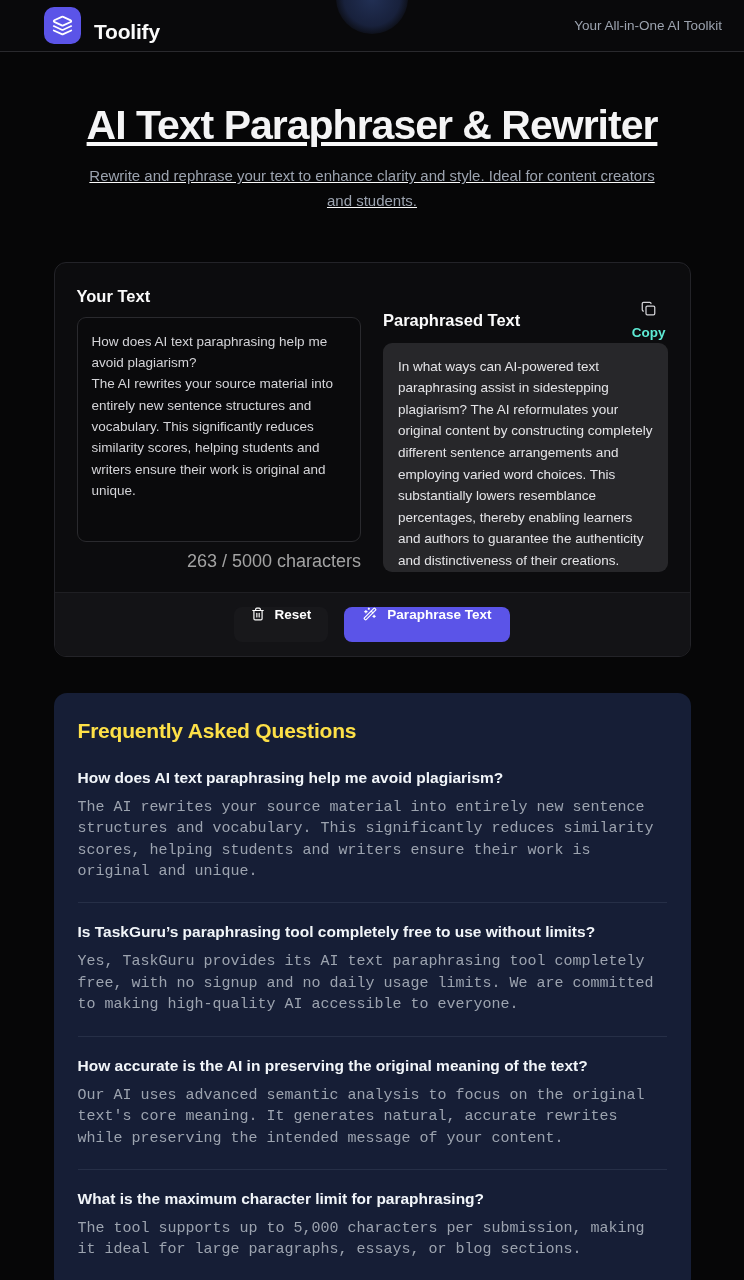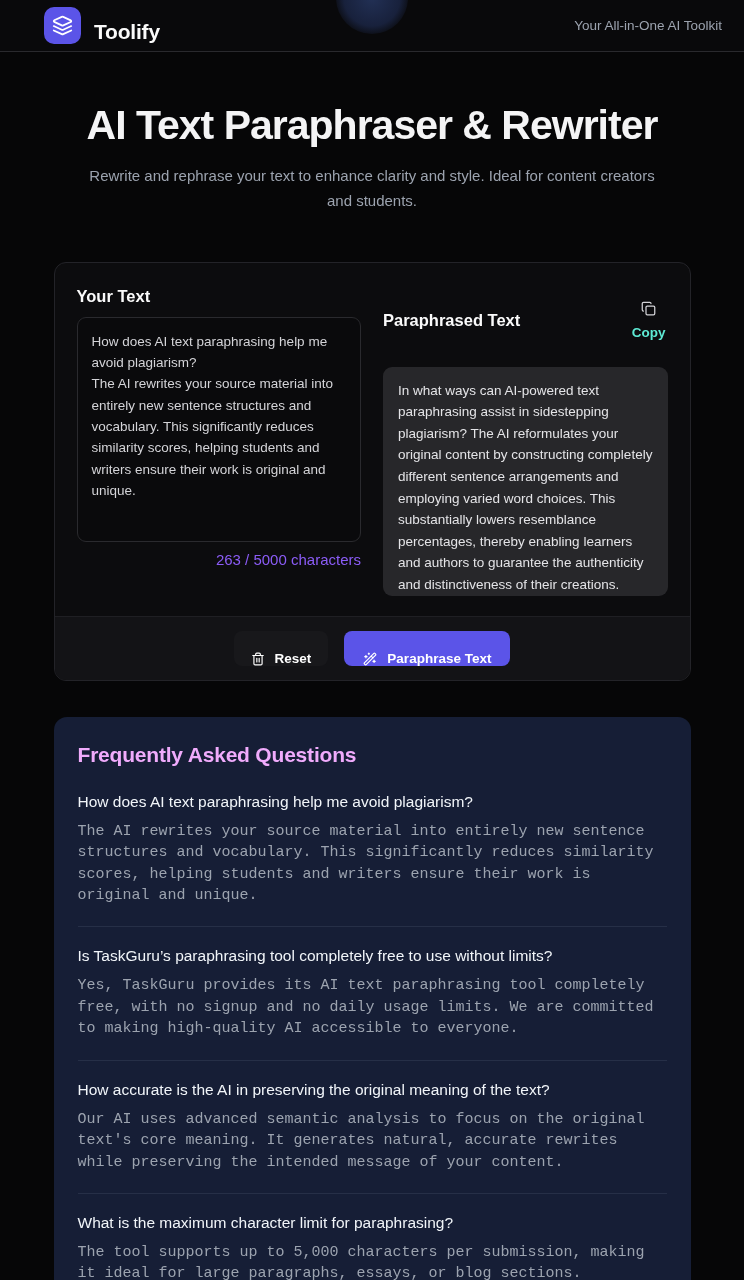--- a/index.html
+++ b/index.html
@@ -39,21 +39,21 @@
   .brand{display:flex;align-items:center;gap:13px;cursor:pointer;position:relative;z-index:3;}
   .logo-box{
     width:37px;height:37px;border-radius:10px;background:var(--accent);
     display:flex;align-items:center;justify-content:center;flex:0 0 auto;
   }
   .logo-box svg{width:21px;height:21px;stroke:#fff;fill:none;stroke-width:2;stroke-linecap:round;stroke-linejoin:round;}
   .brand-name{font-size:21px;font-weight:700;letter-spacing:-0.2px;margin-top:12px;}
   .tagline{font-size:13.5px;color:var(--muted);position:relative;z-index:3;}
   
   .container{width:637px;margin:0 auto;}
-  .hero{padding-top:50px;text-align:center;}
+  .hero{padding-top:50px;text-align:center;text-decoration:underline;}
   .hero h1{
     font-size:41px;line-height:1.15;font-weight:800;letter-spacing:-1px;
     color:#f4f4f5;
   }
   .hero p{
     margin:15px auto 0;max-width:580px;
     font-size:15px;line-height:1.65;color:var(--muted);
   }
   
   .tool-card{
@@ -62,59 +62,59 @@
   }
   .tool-body{padding:24px 22px 20px;display:grid;grid-template-columns:1fr 1fr;column-gap:22px;}
   .col{display:flex;flex-direction:column;min-width:0;}
   .input-label{font-size:16.5px;font-weight:700;margin-bottom:11px;}
   textarea.source{
     width:100%;height:225px;resize:none;
     background:var(--input-bg);border:1px solid var(--input-border);border-radius:9px;
     padding:13px 14px;color:#d4d4d8;font-size:13.5px;line-height:1.58;
     font-family:"Liberation Sans","DejaVu Sans",sans-serif;outline:none;
   }
-  .counter{margin-top:9px;align-self:flex-end;font-size:15px;color:#8b5cf6;}
+  .counter{margin-top:9px;align-self:flex-end;font-size:18px;color:#a3a3a3;}
   .out-head{
     display:flex;align-items:center;justify-content:space-between;
-    margin-top:12px;margin-bottom:25px;
+    margin-top:12px;margin-bottom:1px;
   }
   .out-title{font-size:16.5px;font-weight:700;}
   .copy-btn{
     display:flex;align-items:center;gap:9px;background:none;border:none;
     color:#5eead4;font-size:13.5px;font-weight:600;cursor:pointer;
     font-family:inherit;padding:2px 2px;flex-direction:column;
   }
   .copy-btn svg{width:15px;height:15px;stroke:#d4d4d8;fill:none;stroke-width:2;stroke-linecap:round;stroke-linejoin:round;}
   .output-box{
     background:var(--output-bg);border-radius:9px;padding:13px 15px;
     height:229px;font-size:13.5px;line-height:1.6;color:#e4e4e7;overflow:hidden;
   }
   .tool-footer{
     background:var(--footer-bg);border-top:1px solid #1f1f23;
     padding:14px 0;display:flex;align-items:center;justify-content:center;gap:16px;
   }
   .btn{
-    display:flex;align-items:flex-end;gap:10px;border:none;cursor:pointer;
+    display:flex;align-items:flex-start;gap:10px;border:none;cursor:pointer;
     border-radius:8px;font-size:13.5px;font-weight:600;color:#fff;
     font-family:inherit;height:35px;padding:0 17px;
   }
   .btn svg{width:14px;height:14px;stroke:#fff;fill:none;stroke-width:2;stroke-linecap:round;stroke-linejoin:round;}
   .btn-reset{background:#18181b;}
   .btn-primary{background:var(--accent);padding:0 19px;}
   
   .faq-card{
     margin-top:36px;margin-bottom:24px;background:var(--faq-bg);
     border-radius:13px;padding:26px 24px 30px;
   }
-  .faq-card h2{font-size:21px;font-weight:800;letter-spacing:-0.2px;color:#f0abfc;}
+  .faq-card h2{font-size:21px;font-weight:800;letter-spacing:-0.2px;color:#fde047;}
   .faq-list{margin-top:26px;}
   .faq-item{padding:20px 0;border-bottom:1px solid rgba(148,163,184,0.13);}
   .faq-item:first-child{padding-top:0;}
   .faq-item:last-child{border-bottom:none;padding-bottom:0;}
-  .faq-q{font-size:15.5px;font-weight:400;color:#f1f5f9;margin-bottom:10px;}
+  .faq-q{font-size:15.5px;font-weight:700;color:#f1f5f9;margin-bottom:10px;}
   .faq-a{font-size:15px;line-height:1.43;color:var(--muted);font-family:Liberation Mono, monospace;}
 </style>
 </head>
 <body>
 
 <header class="header">
   <div class="glow-circle"></div>
   <div class="brand">
     <span class="logo-box">
       <svg viewBox="0 0 24 24">

